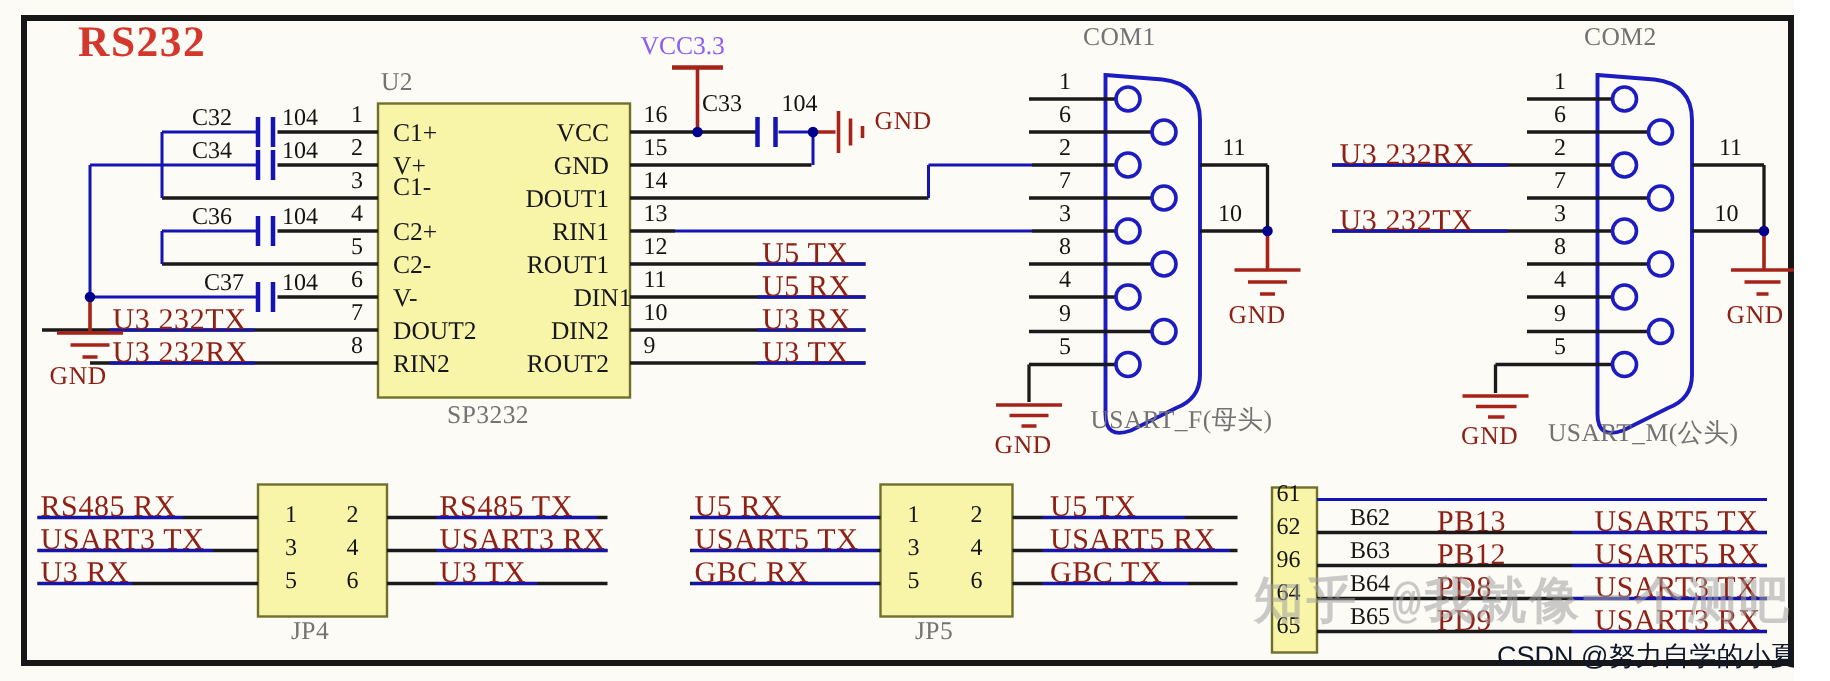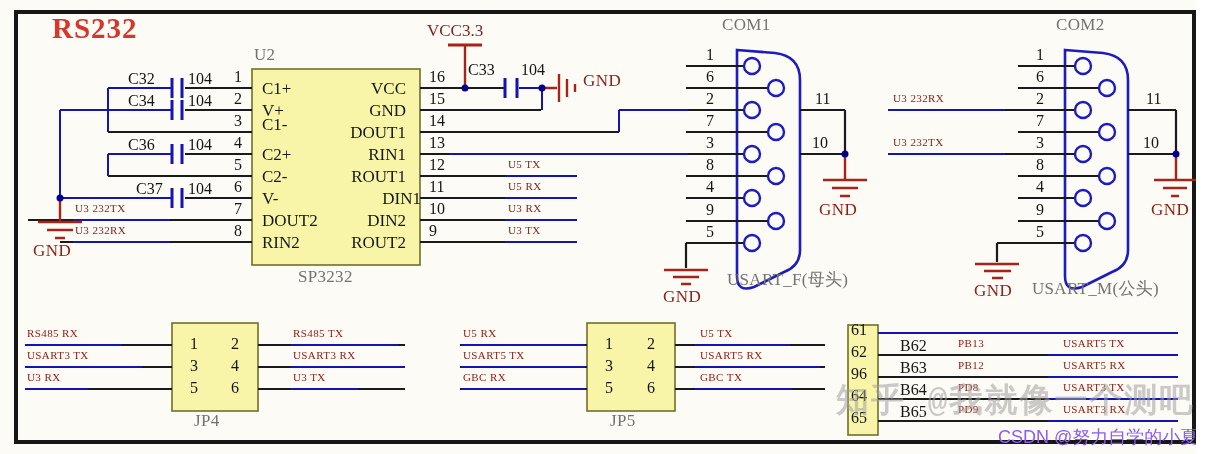--- a/index.html
+++ b/index.html
@@ -1,31 +1,31 @@
 <!DOCTYPE html>
 <html><head>
 <meta charset="utf-8">
 <style>
   html,body{margin:0;padding:0;background:#fff;}
   #scene{position:relative;width:1196px;height:454px;background:#fcfbf6;overflow:hidden;}
   #frame{position:absolute;left:14px;top:10px;width:1174px;height:426px;border:4px solid #171717;}
   svg.layer{position:absolute;left:0;top:0;z-index:1;}
   .t{position:absolute;white-space:nowrap;font-family:"Liberation Serif",serif;line-height:1.02;z-index:2;}
-  .net{color:#8f2015;font-size:11px;letter-spacing:.4px;}
+  .net{color:#8f2015;font-size:20px;letter-spacing:.4px;}
   .des{color:#737373;font-size:17px;letter-spacing:.3px;}
   .pin{color:#141414;font-size:16px;}
   .pname{color:#16161e;font-size:17px;}
   .val{color:#141414;font-size:16px;}
   .gnd{color:#8f2015;font-size:17px;letter-spacing:.5px;}
-  .vcc{color:#7f1d1d;font-size:17px;}
+  .vcc{color:#8b5cf6;font-size:17px;}
   .ttl{color:#d4372c;font-size:29px;font-weight:bold;letter-spacing:1px;}
   .nr{width:24px;text-align:right;}
   .pnr{width:100px;text-align:right;}
   .wm1{font-family:Liberation Mono, monospace;font-size:33px;font-weight:bold;color:rgba(160,160,160,.55);z-index:5;letter-spacing:2px;}
-  .wm2{font-family:"Liberation Sans",sans-serif;font-size:18px;color:#8b5cf6;z-index:5;text-align:center;}
+  .wm2{font-family:"Liberation Sans",sans-serif;font-size:18px;color:#0f172a;z-index:5;text-align:center;}
 </style>
 </head>
 <body>
 
 <div id="scene">
   <div id="frame"></div>
 
   <svg class="layer" width="1220" height="454" viewBox="0 0 1220 454">
 
     <g>

